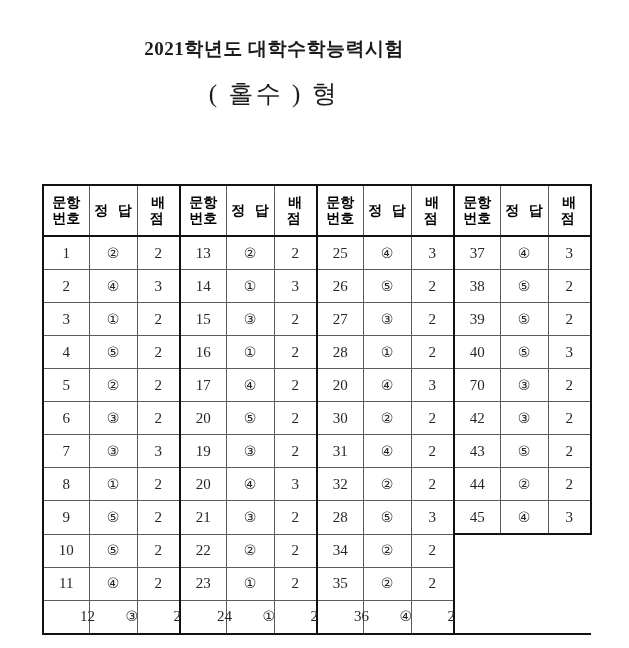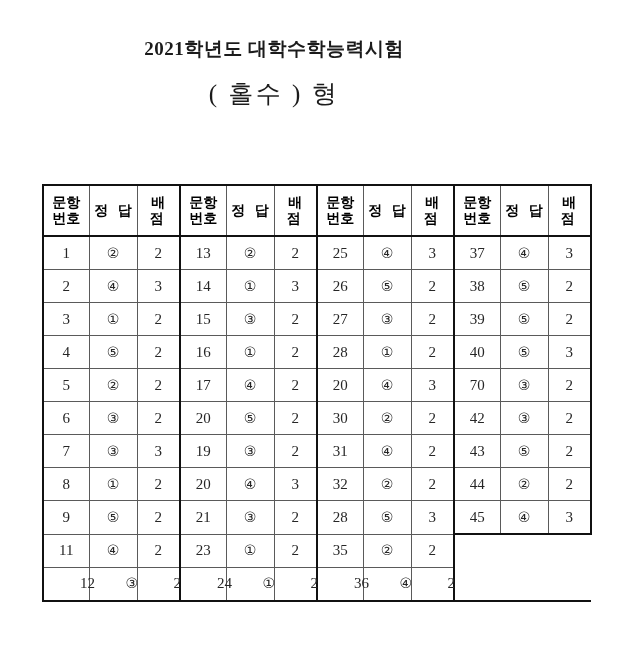--- a/index.html
+++ b/index.html
@@ -330,20 +330,34 @@
             <td class=""><span class="circ">③</span></td>
             <td class="">2</td>
             <td class="gstart">28</td>
             <td class=""><span class="circ">⑤</span></td>
             <td class="">3</td>
             <td class="gstart grp4-end">45</td>
             <td class="grp4-end"><span class="circ">④</span></td>
             <td class="gend grp4-end">3</td>
           </tr>
           <tr>
+            <td class="gstart">10</td>
+            <td class=""><span class="circ">⑤</span></td>
+            <td class="">2</td>
+            <td class="gstart">22</td>
+            <td class=""><span class="circ">②</span></td>
+            <td class="">2</td>
+            <td class="gstart">34</td>
+            <td class=""><span class="circ">②</span></td>
+            <td class="">2</td>
+            <td class="blank empty-left-edge"></td>
+            <td class="blank"></td>
+            <td class="blank"></td>
+          </tr>
+          <tr>
             <td class="gstart">11</td>
             <td class=""><span class="circ">④</span></td>
             <td class="">2</td>
             <td class="gstart">23</td>
             <td class=""><span class="circ">①</span></td>
             <td class="">2</td>
             <td class="gstart">35</td>
             <td class=""><span class="circ">②</span></td>
             <td class="">2</td>
             <td class="blank empty-left-edge"></td>

